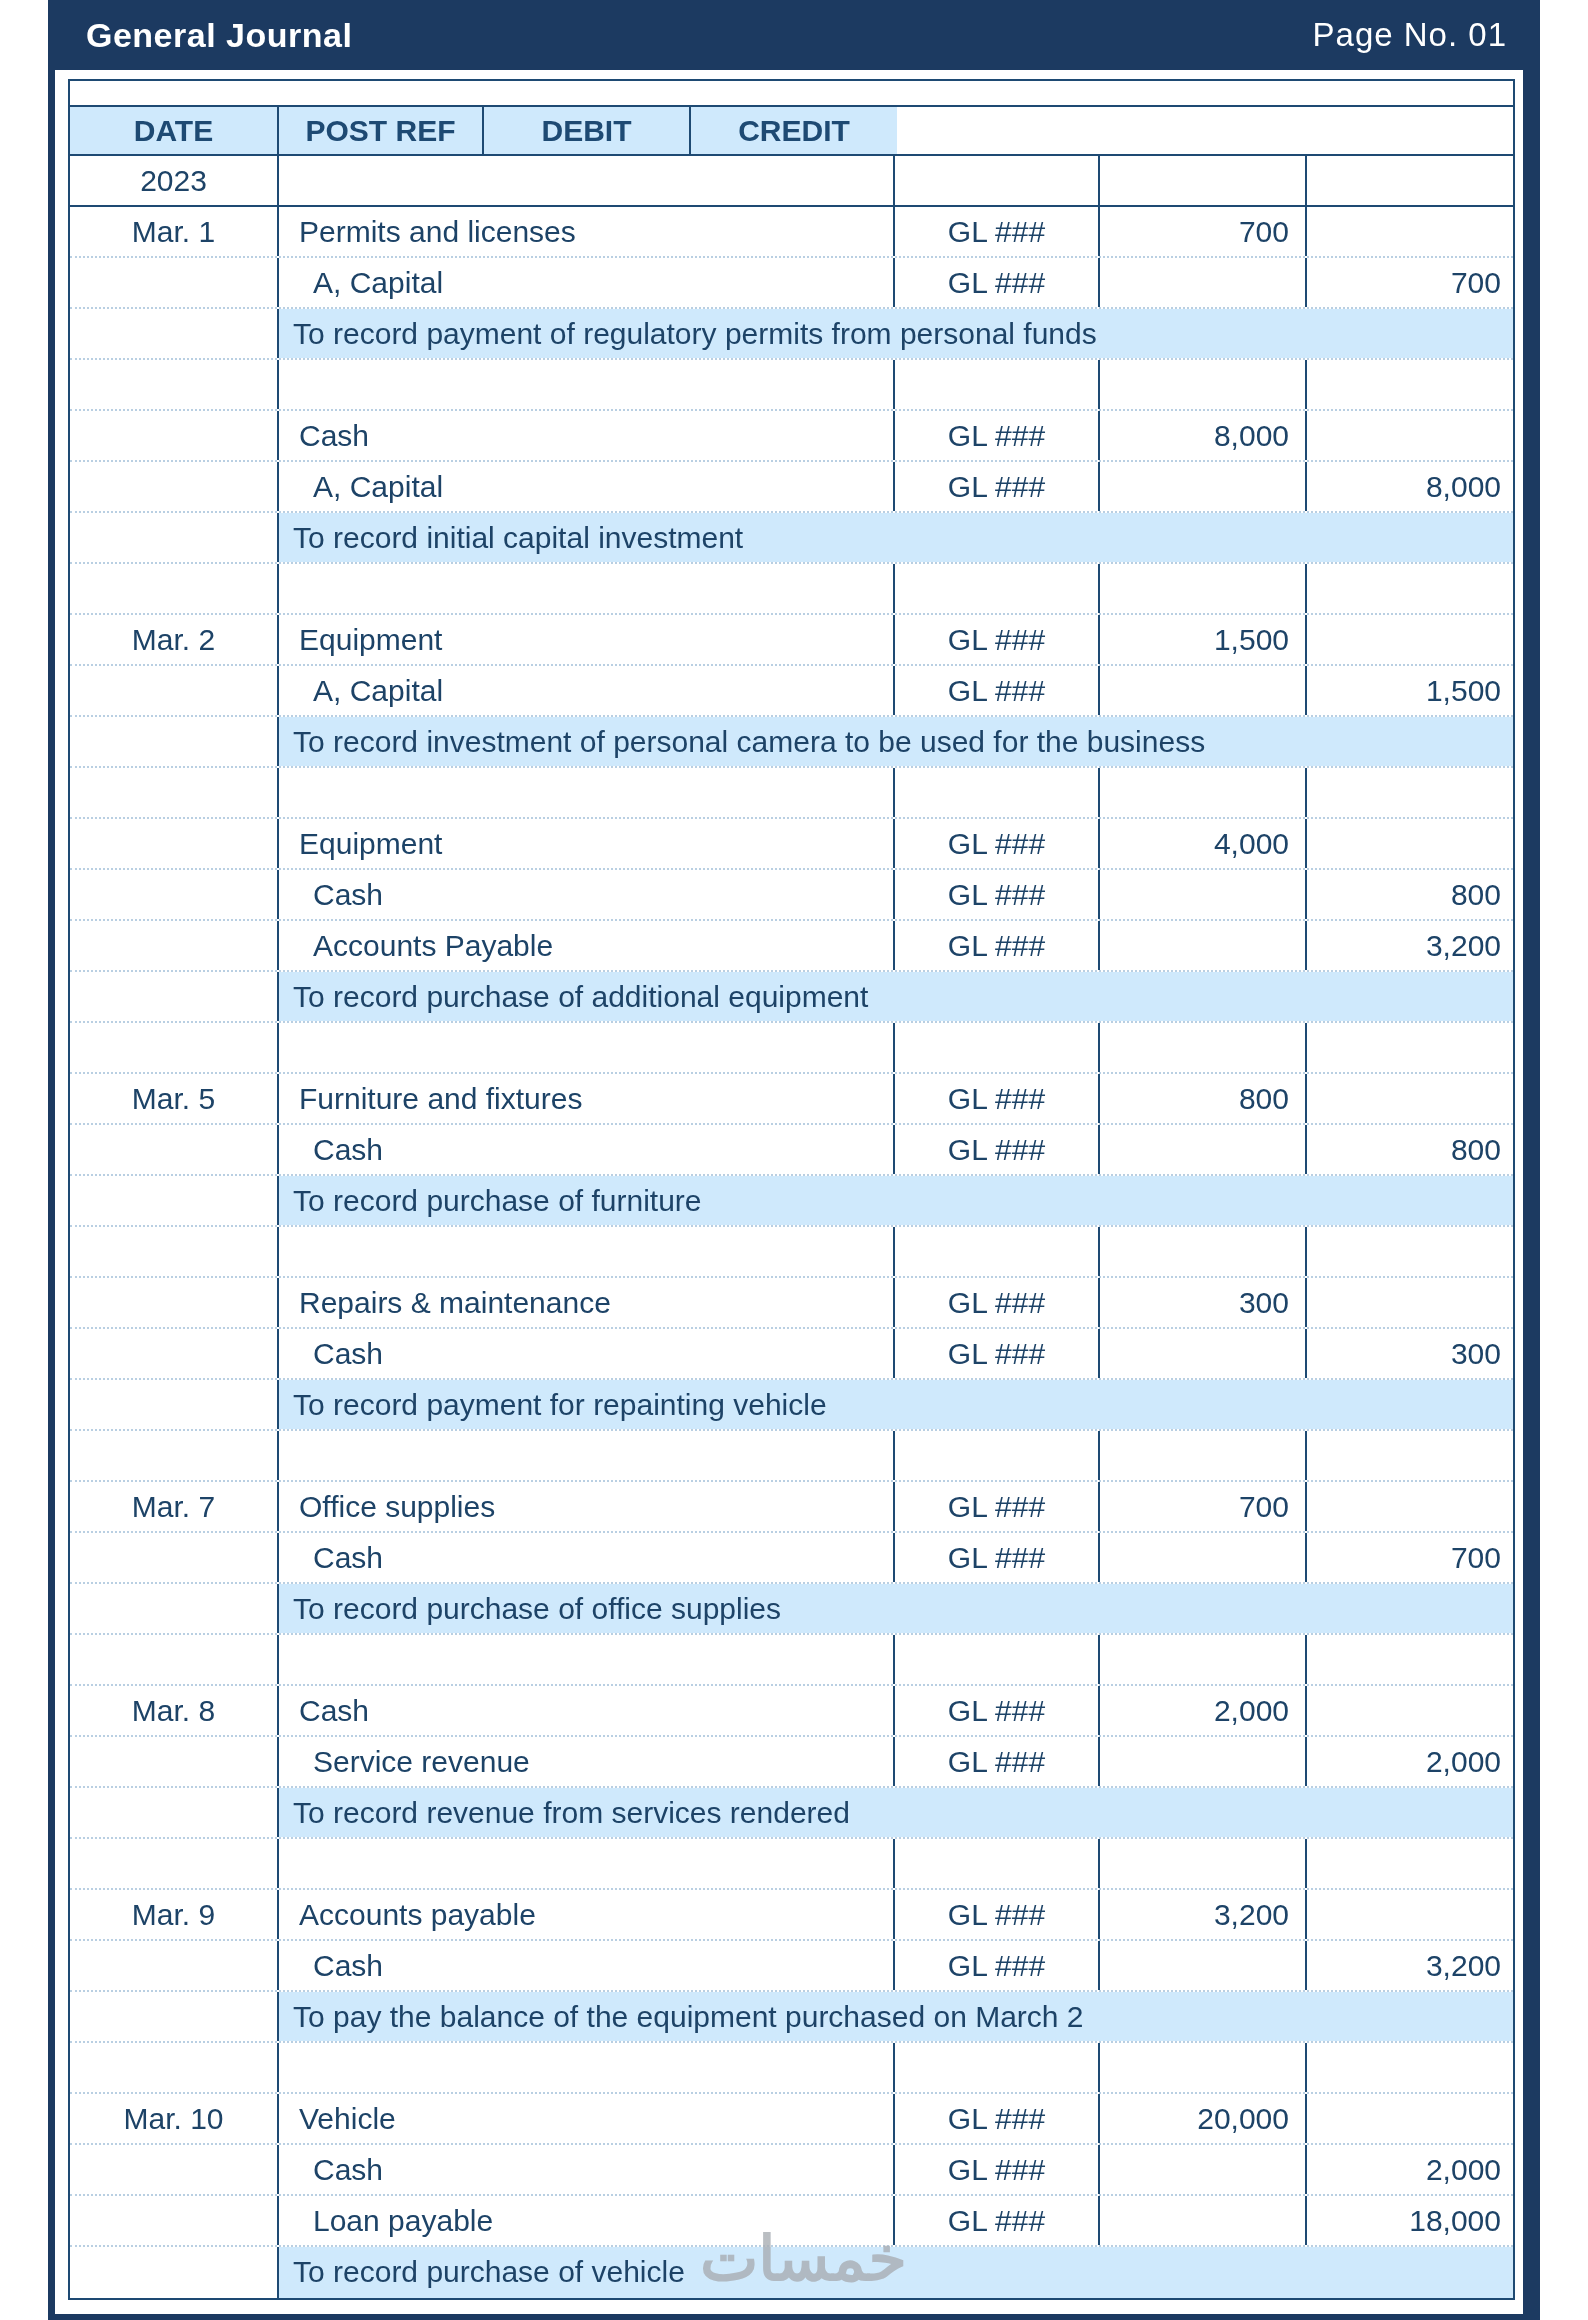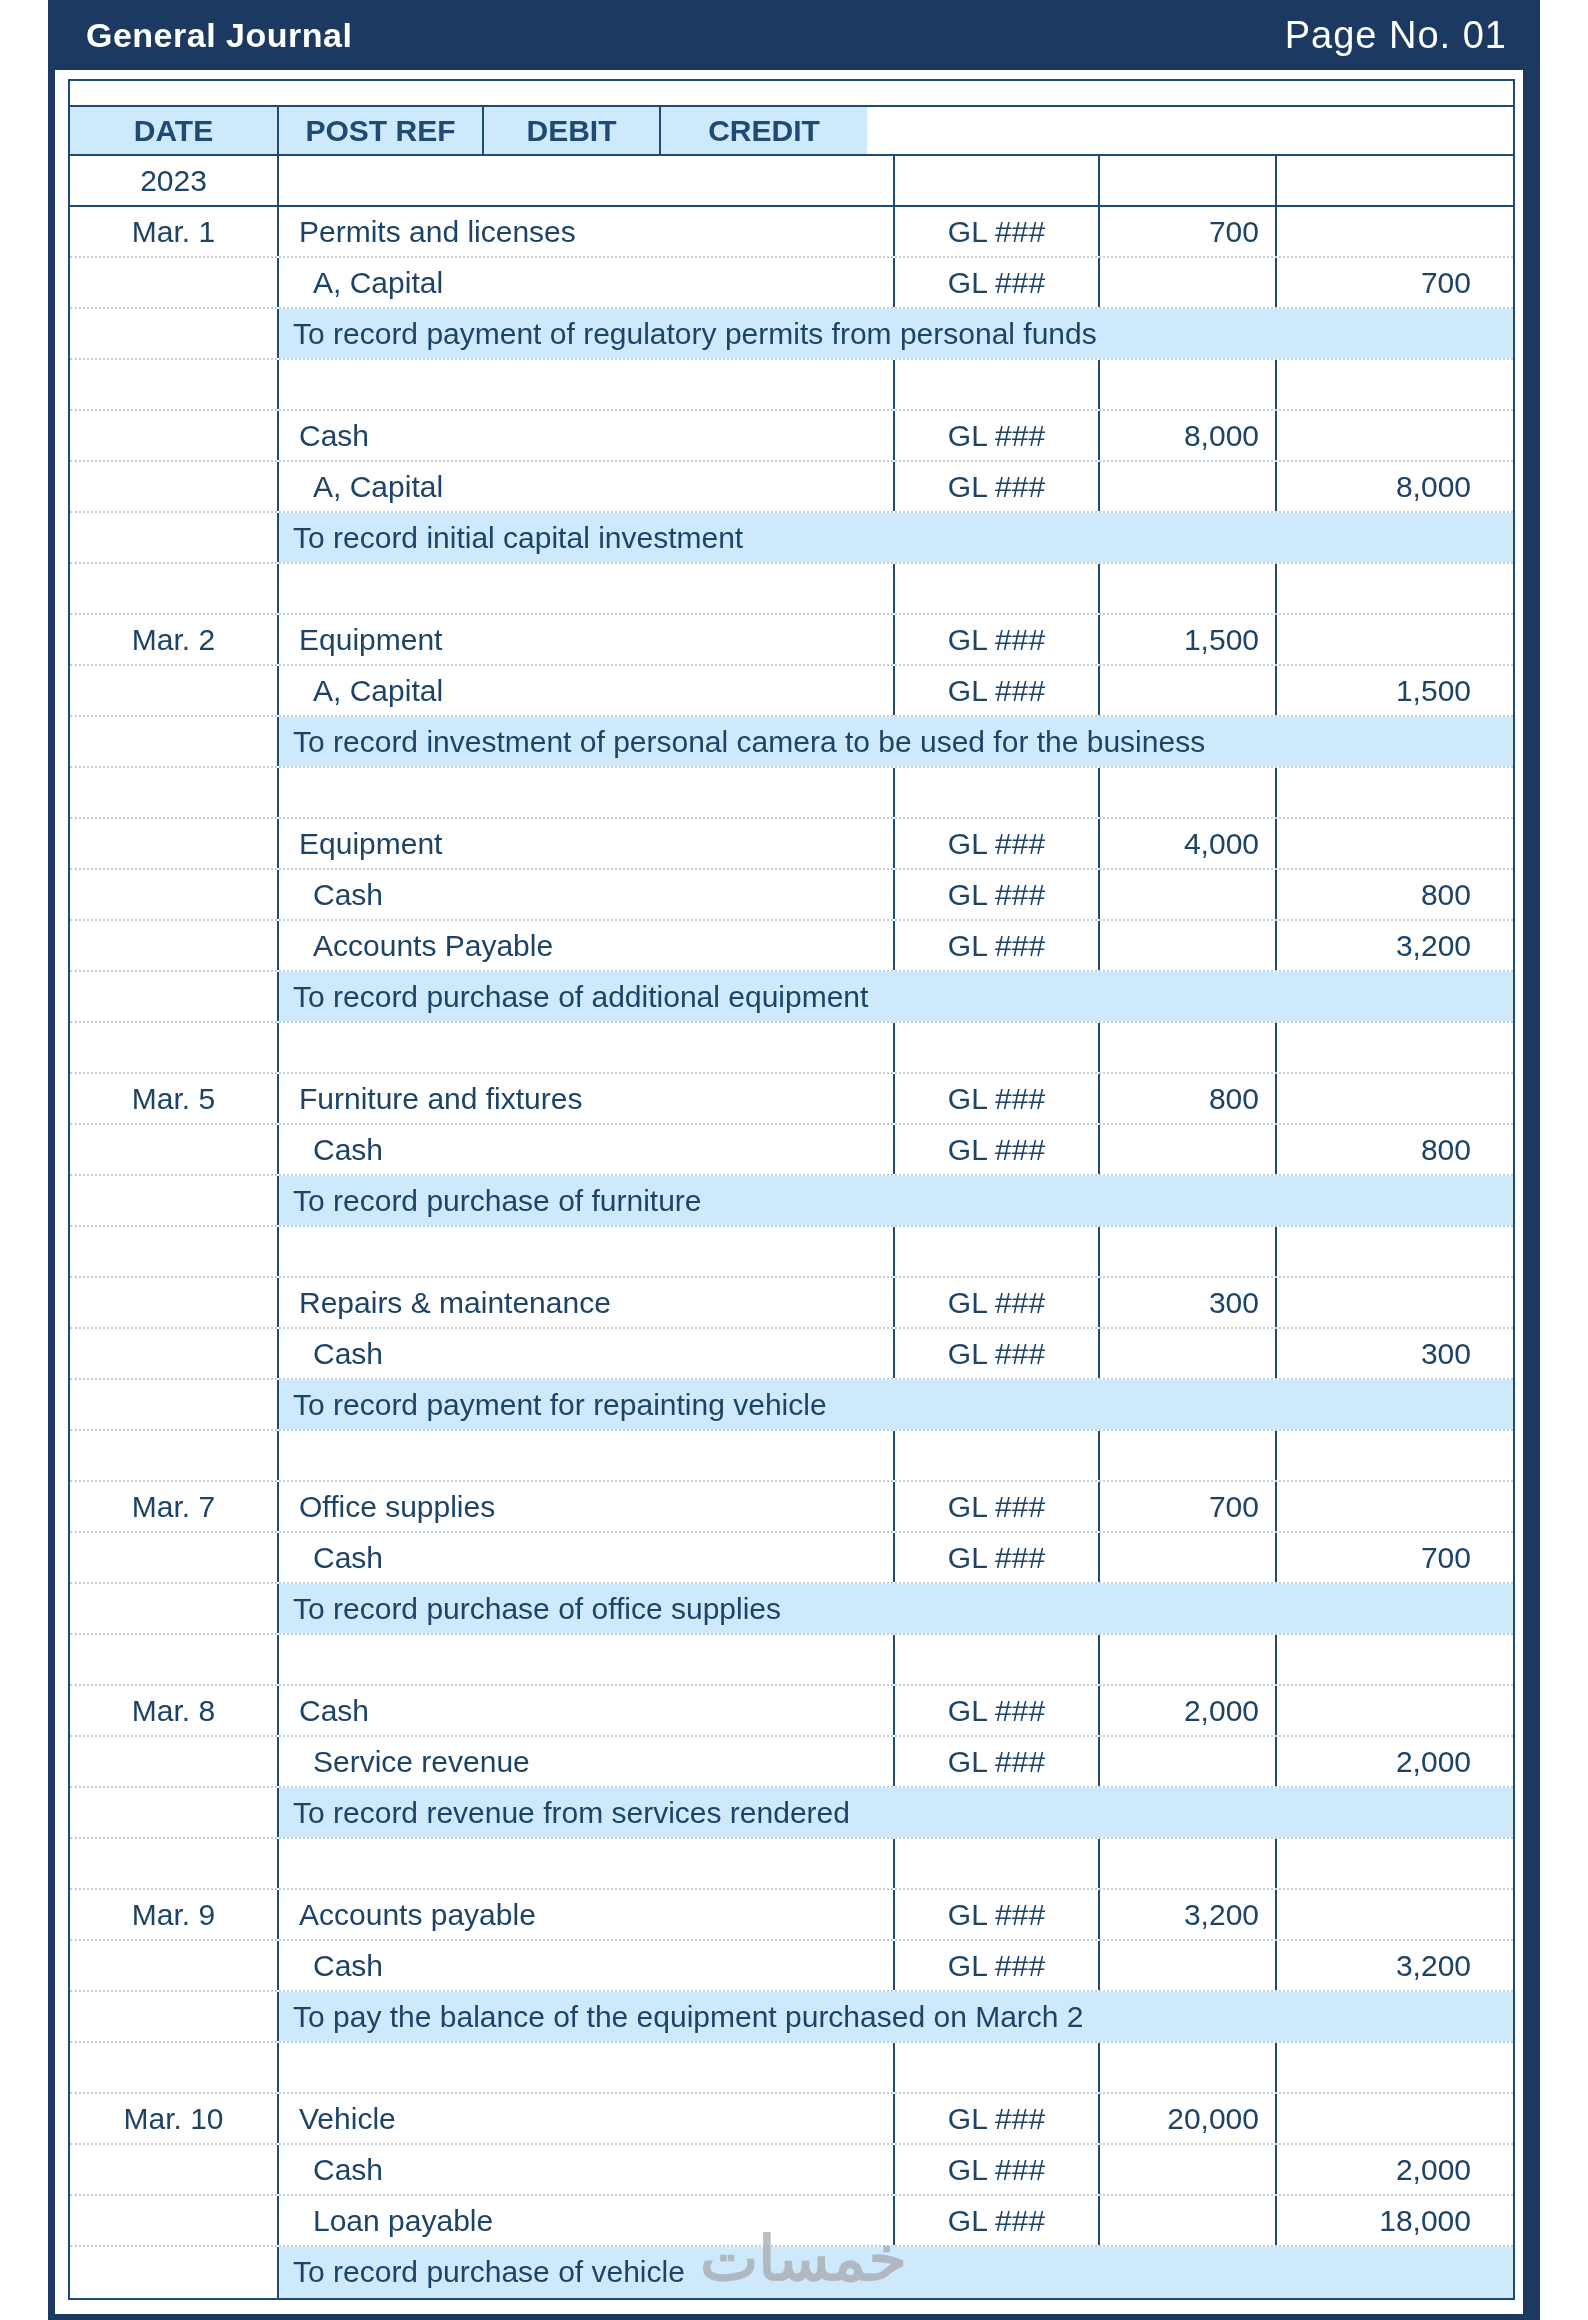--- a/index.html
+++ b/index.html
@@ -20,21 +20,21 @@
   .header-bar{
     position:absolute;left:48px;top:0;width:1492px;height:70px;
     background:var(--navy);
     display:flex;justify-content:space-between;align-items:center;
     padding:0 33px 0 38px;
   }
   .journal-title{
     color:#ffffff;font-size:34px;font-weight:bold;letter-spacing:0.5px;
   }
   .page-number{
-    color:#ffffff;font-size:38px;font-weight:normal;letter-spacing:1px;
+    color:#ffffff;font-size:33px;font-weight:normal;letter-spacing:1px;
   }
   .frame-left{
     position:absolute;left:48px;top:70px;width:7px;height:2250px;background:var(--navy);
   }
   .frame-right{
     position:absolute;left:1523px;top:70px;width:17px;height:2250px;background:var(--navy);
   }
   .frame-bottom{
     position:absolute;left:48px;top:2314px;width:1492px;height:6px;background:var(--navy);
   }
@@ -54,21 +54,21 @@
   .cell{
     border-right:2px solid var(--line);
     font-size:30px;color:var(--text);line-height:49px;
     white-space:nowrap;overflow:hidden;height:100%;
   }
   .cell:last-child{border-right:none;}
   .c-date{width:209px;text-align:center;}
   .c-part{width:616px;padding-left:20px;}
   .c-part.indent{padding-left:34px;}
   .c-ref{width:205px;text-align:center;}
-  .c-debit{width:177px;text-align:right;padding-right:16px;}
+  .c-debit{width:207px;text-align:right;padding-right:16px;}
   .c-credit{width:206px;text-align:right;padding-right:12px;}
   .desc-cell{
     width:1234px;background:var(--blue);padding-left:14px;
   }
   .header-row{
     border-top:2px solid var(--line);
     border-bottom:2px solid var(--line);
   }
   .header-row .cell{
     background:var(--blue);

